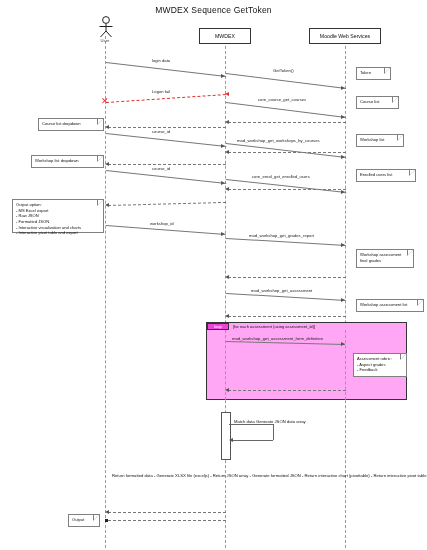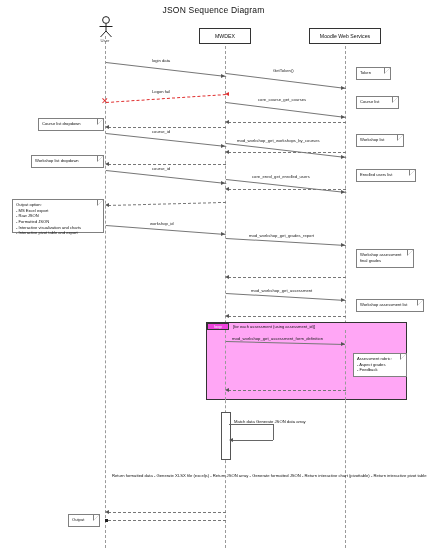--- a/index.html
+++ b/index.html
@@ -41,21 +41,21 @@
   .selfbox{position:absolute;font-size:4.2px;line-height:1.4;color:#111;white-space:nowrap;}
   .selfline{position:absolute;border-top:1px solid #666;}
   .selfline.v{border-top:0;border-left:1px solid #666;}
   .redx{position:absolute;font-size:9px;color:#e03030;font-weight:bold;line-height:1;}
 </style>
 </head>
 <body>
 
 <div id="stage">
 
-  <div class="title">JSON Sequence Diagram</div>
+  <div class="title">MWDEX Sequence GetToken</div>
 
   <div class="lifeline" style="left:105px;top:36px;height:512px;"></div>
   <div class="lifeline" style="left:225px;top:46px;height:502px;"></div>
   <div class="lifeline" style="left:345px;top:46px;height:502px;"></div>
 
   <svg class="stick" style="left:96px;top:16px;" width="20" height="22" viewBox="0 0 20 22">
     <circle cx="10" cy="4" r="3.4" fill="#fff" stroke="#222" stroke-width="1"></circle>
     <line x1="10" y1="7.6" x2="10" y2="15" stroke="#222" stroke-width="1"></line>
     <line x1="3.5" y1="10.5" x2="16.5" y2="10.5" stroke="#222" stroke-width="1"></line>
     <line x1="10" y1="15" x2="4.5" y2="21" stroke="#222" stroke-width="1"></line>

